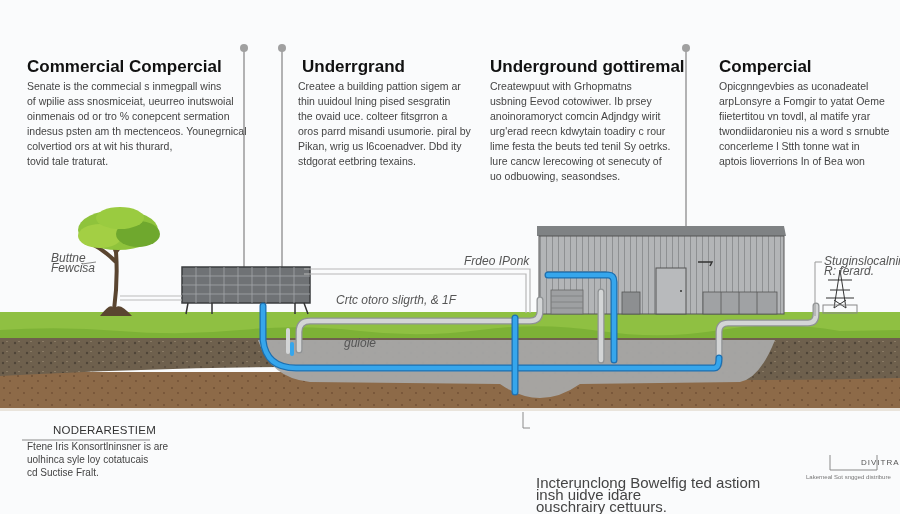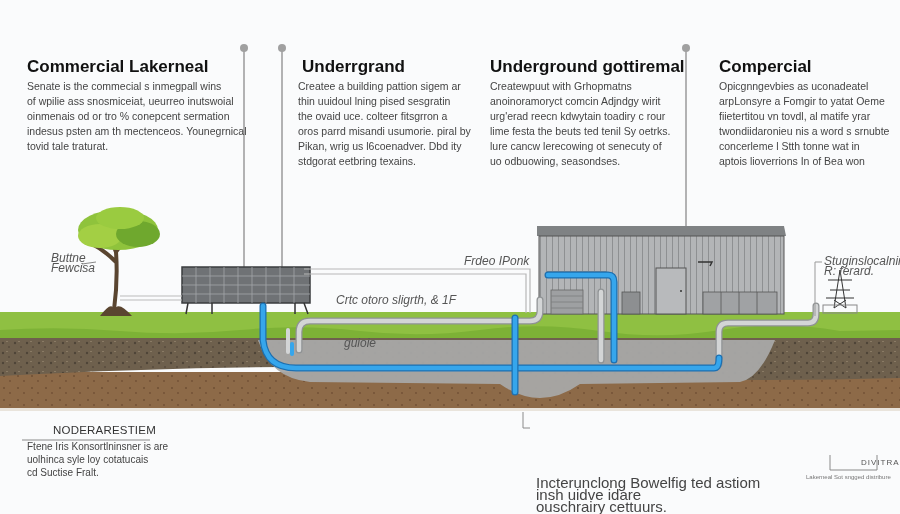--- a/index.html
+++ b/index.html
@@ -135,46 +135,48 @@
   </g>
 
   <g stroke="#8a8a8a" stroke-width="1" fill="none">
     <path d="M523 412 L523 428 L530 428"></path>
     <path d="M22 440 L150 440"></path>
     <path d="M830 455 L830 470 L877 470 L877 455"></path>
   </g>
 </svg>
 
 <div>
-  <div class="col-title" style="left:27px;top:57px;">Commercial Lakerneal</div>
+  <div class="col-title" style="left:27px;top:57px;">Commercial Compercial</div>
   <div class="col-body" style="left:27px;top:79px;">
     <div>Senate is the commecial s inmegpall wins</div>
     <div>of wpilie ass snosmiceiat, ueurreo inutswoial</div>
     <div>oinmenais od or tro % conepcent sermation</div>
     <div>indesus psten am th mectenceos. Younegrnical</div>
+    <div>colvertiod ors at wit his thurard,</div>
     <div>tovid tale traturat.</div>
   </div>
 </div>
 
 <div>
   <div class="col-title" style="left:302px;top:57px;">Underrgrand</div>
   <div class="col-body" style="left:298px;top:79px;">
     <div>Createe a building pattion sigem ar</div>
     <div>thin uuidoul lning pised sesgratin</div>
     <div>the ovaid uce. colteer fitsgrron a</div>
     <div>oros parrd misandi usumorie. piral by</div>
     <div>Pikan, wrig us l6coenadver. Dbd ity</div>
     <div>stdgorat eetbring texains.</div>
   </div>
 </div>
 
 <div>
   <div class="col-title" style="left:490px;top:57px;">Underground gottiremal</div>
   <div class="col-body" style="left:490px;top:79px;">
     <div>Createwpuut with Grhopmatns</div>
+    <div>usbning Eevod cotowiwer. Ib prsey</div>
     <div>anoinoramoryct comcin Adjndgy wirit</div>
     <div>urg'erad reecn kdwytain toadiry c rour</div>
     <div>lime festa the beuts ted tenil Sy oetrks.</div>
     <div>lure cancw lerecowing ot senecuty of</div>
     <div>uo odbuowing, seasondses.</div>
   </div>
 </div>
 
 <div>
   <div class="col-title" style="left:719px;top:57px;">Compercial</div>

